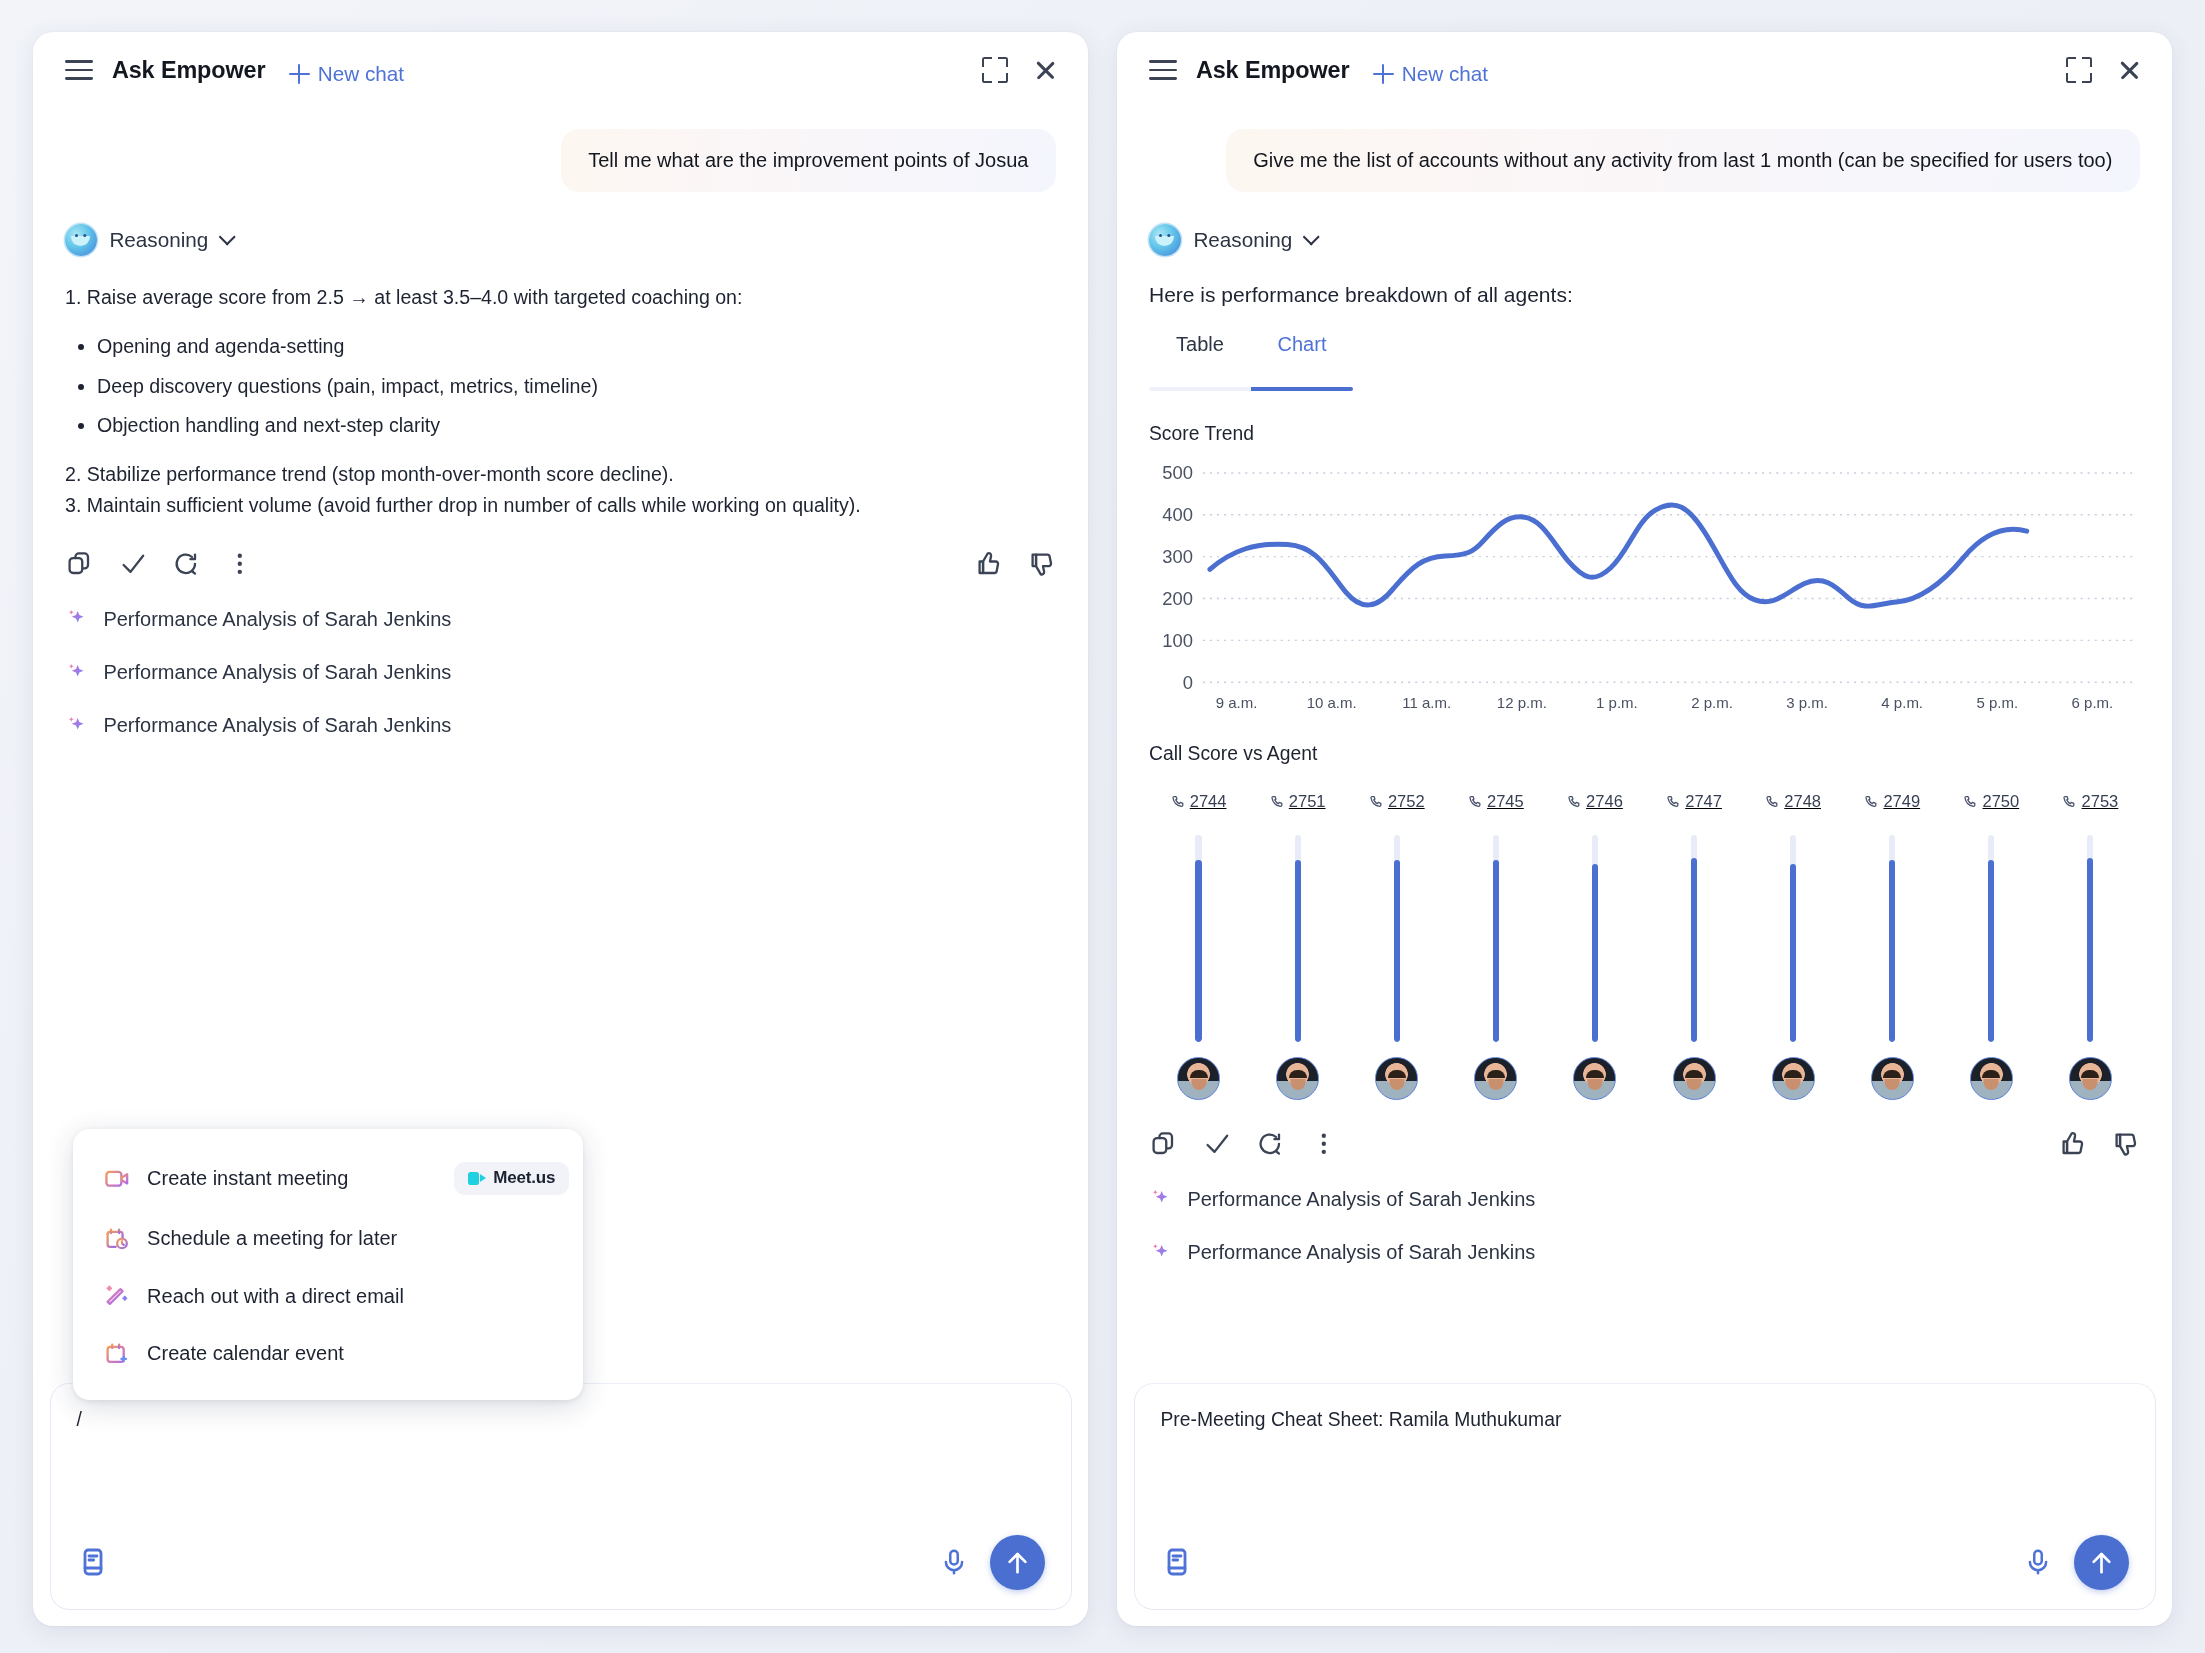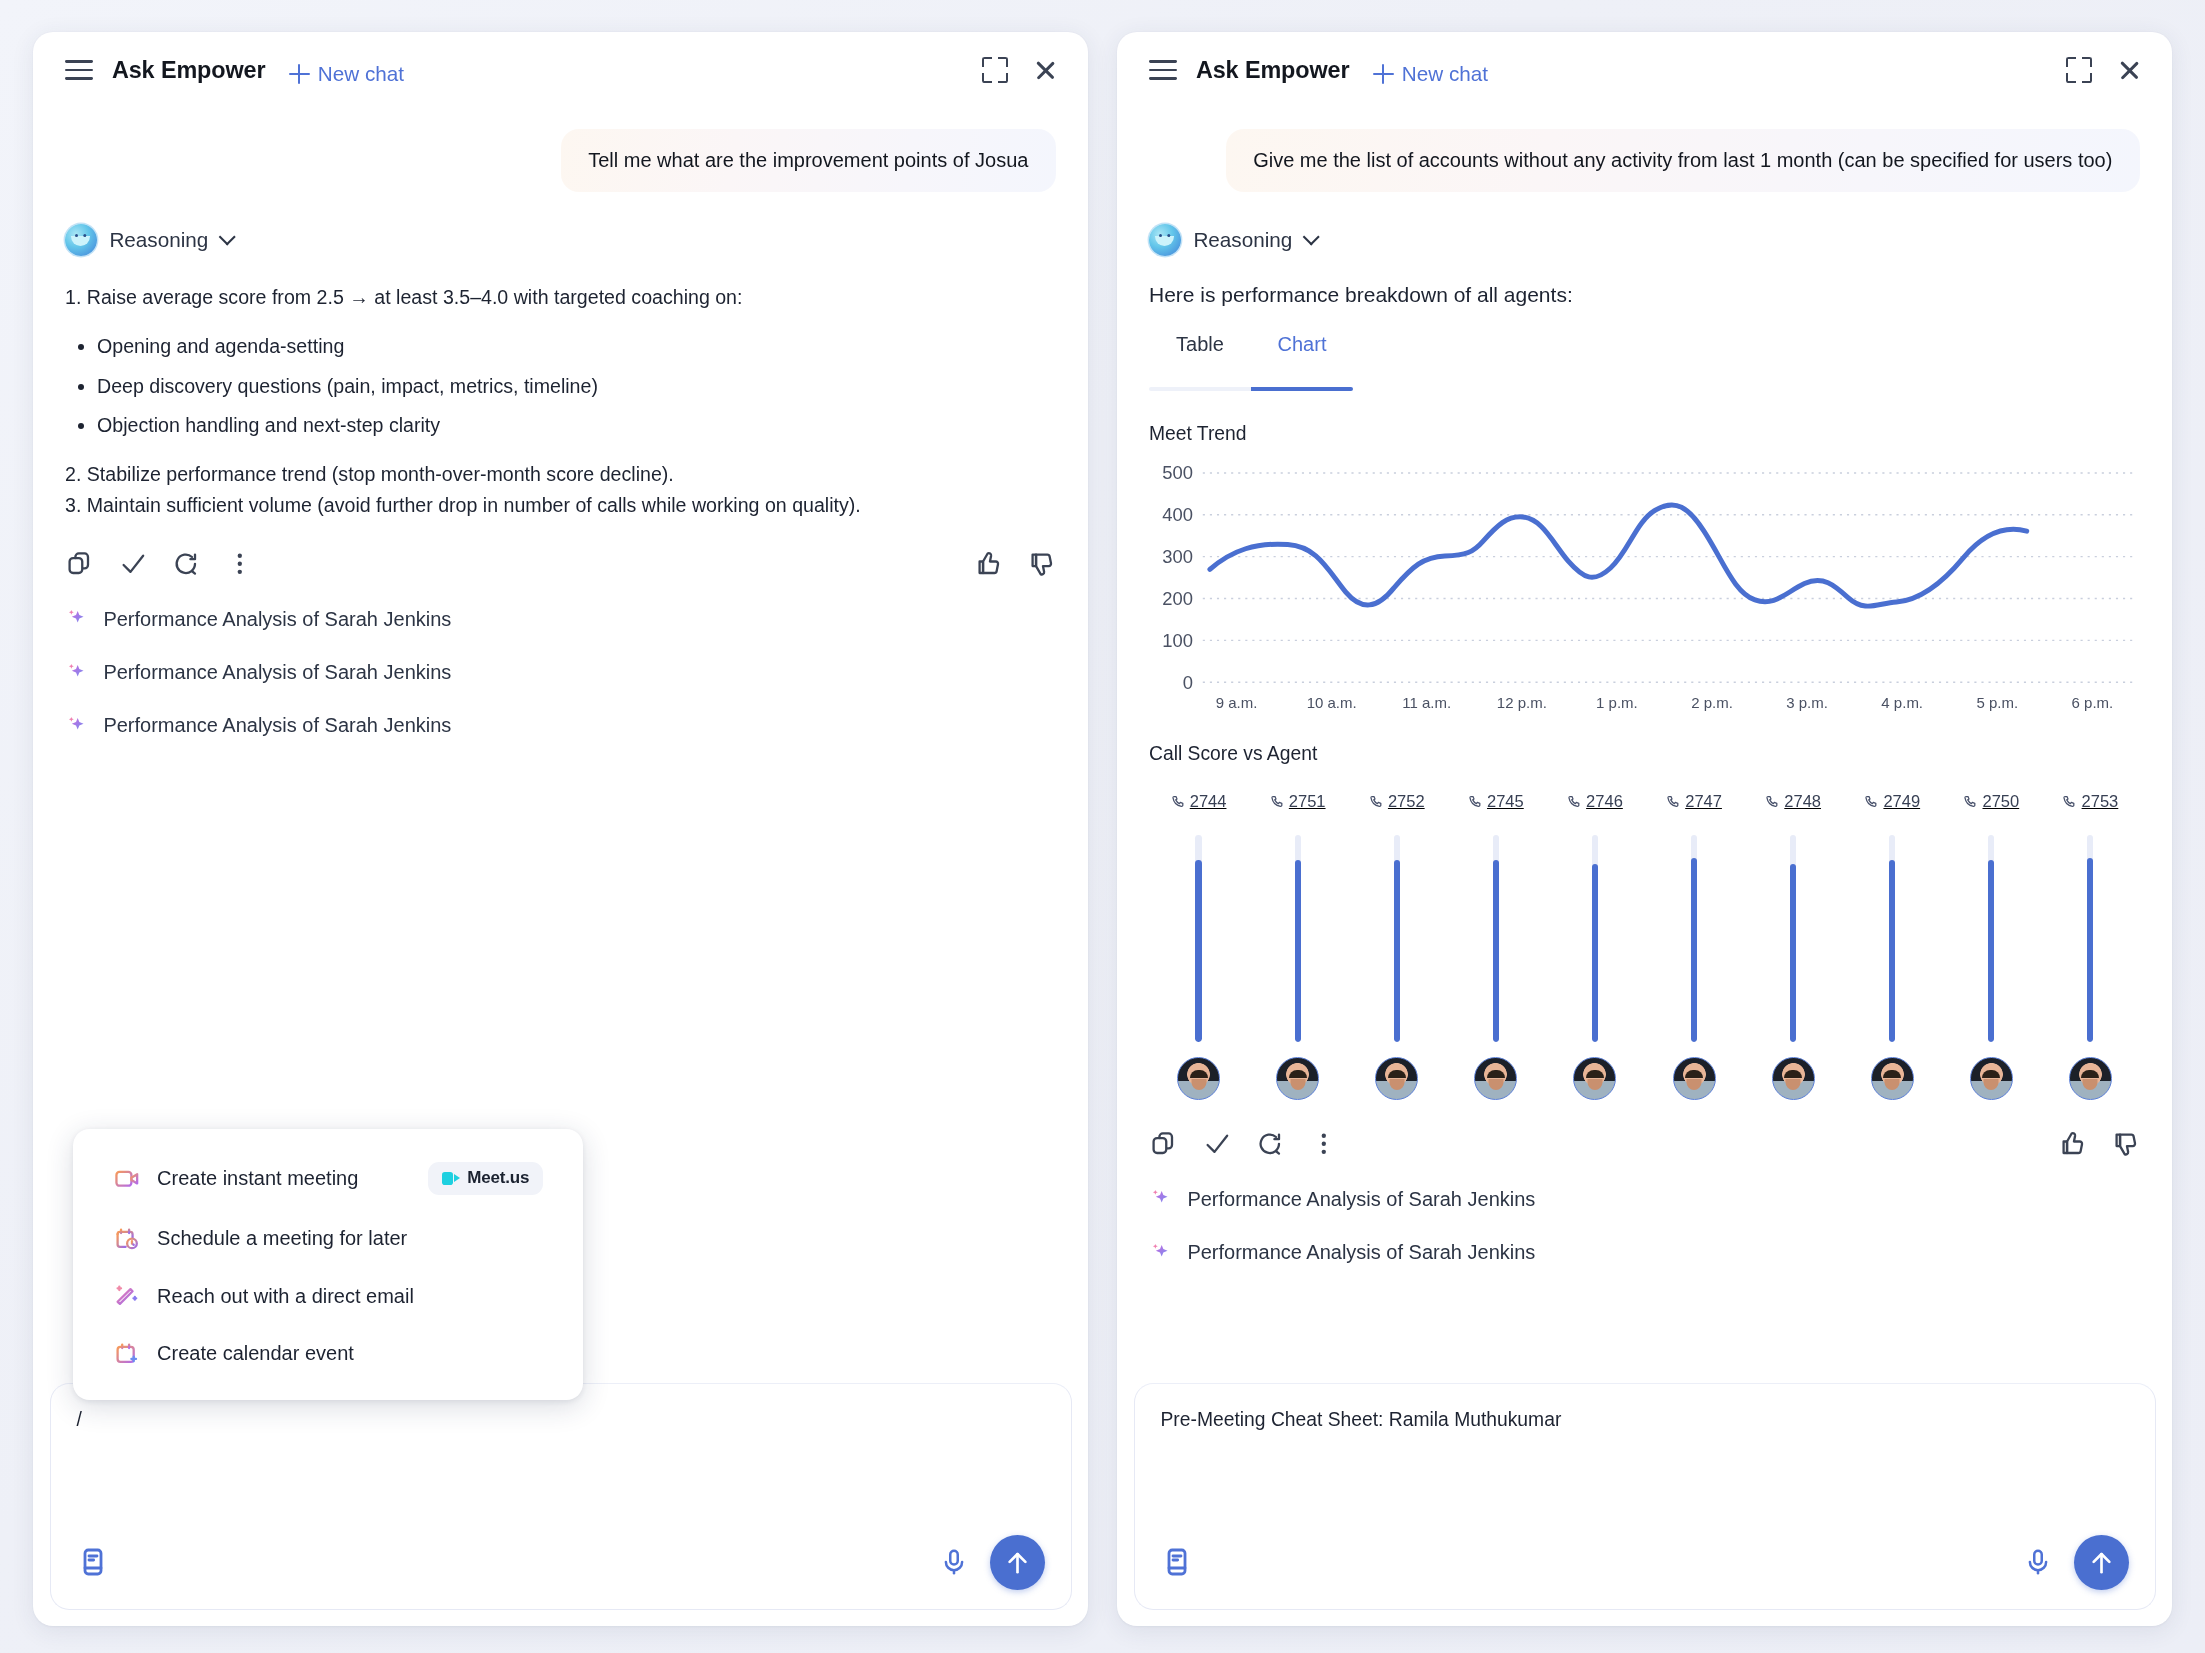--- a/index.html
+++ b/index.html
@@ -181,21 +181,21 @@
     left: 40px; bottom: 226px;
     width: 510px;
     background: #fff;
     border-radius: 16.5px;
     box-shadow: 0 6.9px 27.6px rgba(33,45,80,.16), 0 1.4px 5.5px rgba(33,45,80,.08);
     padding: 18px 0;
     z-index: 40;
   }
   .smi {
     display: flex; align-items: center;
-    padding: 15px 40px; cursor: pointer; gap: 16.5px;
+    padding: 15px 14px; cursor: pointer; gap: 16.5px; margin-left: 16px;
   }
   .smi .ico { width: 27.6px; height: 27.6px; flex: 0 0 27.6px; }
   .smi .ico svg { width: 100%; height:100%; fill:none; stroke-width: 2;
                   stroke-linecap: round; stroke-linejoin: round; }
   .smi .lbl { font-size: 20px; color: #1d2331; }
   .meet-badge {
     margin-left: auto; display: flex; align-items: center; gap: 7.6px;
     background: #f1f3f9; border-radius: 11px; padding: 6.2px 13.8px;
   }
   .meet-badge .cam { width: 18px; height: 12.4px; position: relative; flex: 0 0 18px;}
@@ -544,21 +544,21 @@
         <div class="tab-row">
           <div class="tab">Table</div>
           <div class="tab active">Chart</div>
         </div>
         <div class="tab-track">
             <i></i>
             <i class="on"></i>
           </div>
       </div>
 
-      <div class="sec-title">Meet Trend</div>
+      <div class="sec-title">Score Trend</div>
       <div class="linechart">
         <svg class="chart-svg" viewBox="0 0 1400 320" preserveAspectRatio="none">
           <g>
             <line x1="76" y1="14" x2="1396" y2="14" stroke="#c9cfdd" stroke-width="2" stroke-dasharray="3 7"></line>
             <line x1="76" y1="73" x2="1396" y2="73" stroke="#c9cfdd" stroke-width="2" stroke-dasharray="3 7"></line>
             <line x1="76" y1="132" x2="1396" y2="132" stroke="#c9cfdd" stroke-width="2" stroke-dasharray="3 7"></line>
             <line x1="76" y1="191" x2="1396" y2="191" stroke="#c9cfdd" stroke-width="2" stroke-dasharray="3 7"></line>
             <line x1="76" y1="250" x2="1396" y2="250" stroke="#c9cfdd" stroke-width="2" stroke-dasharray="3 7"></line>
             <line x1="76" y1="309" x2="1396" y2="309" stroke="#c9cfdd" stroke-width="2" stroke-dasharray="3 7"></line>
           </g>

